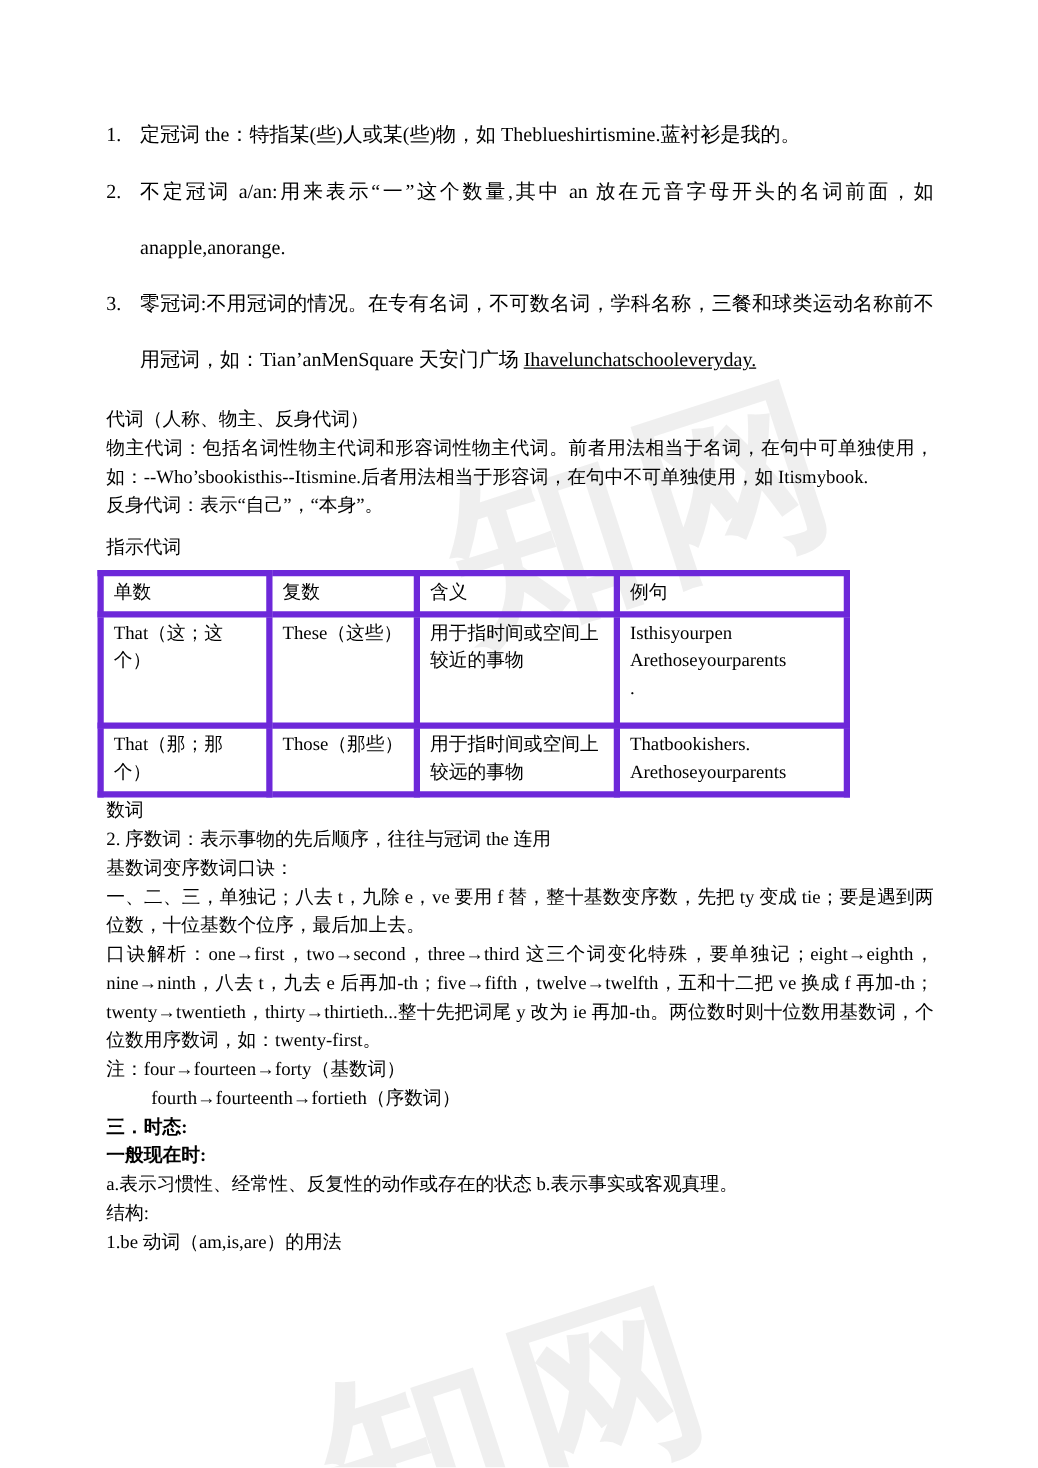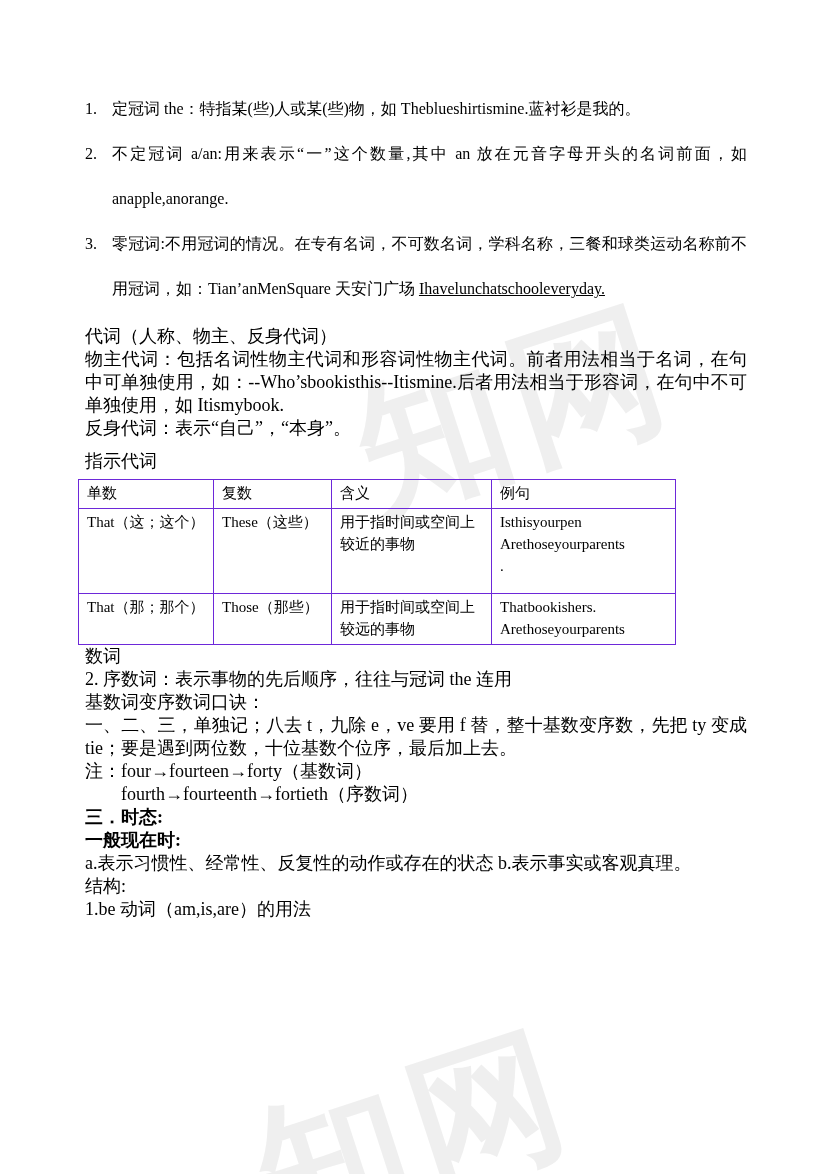--- a/index.html
+++ b/index.html
@@ -47,40 +47,40 @@
   }
   .num-item .num {
     position: absolute;
     left: 0;
     top: 0;
   }
   .underline { text-decoration: underline; }
 
   
   .para {
-    font-size: 18px;
+    font-size: 15px;
     line-height: 23px;
     text-align: justify;
     margin: 0;
   }
   .para.gap-top { margin-top: 14px; }
   .para.gap-top-sm { margin-top: 10px; }
   .bold { font-weight: bold; }
   .indented { padding-left: 36px; }
 
   
   table.demo-table {
     border-collapse: collapse;
     margin-left: -7px;
     margin-top: 6px;
     width: 597px;
     table-layout: fixed;
   }
   .demo-table th, .demo-table td {
-    border: 1px solid #6d28d9;
+    border: 5px solid #6d28d9;
     font-size: 15px;
     line-height: 22px;
     padding: 2px 8px 4px 8px;
     vertical-align: top;
     text-align: left;
     font-weight: normal;
     white-space: pre-line;
   }
   .demo-table col.c1 { width: 135px; }
   .demo-table col.c2 { width: 118px; }
@@ -149,20 +149,21 @@
           <td>Thatbookishers.
 Arethoseyourparents</td>
         </tr>
       </tbody>
     </table>
 
     <p class="para">数词</p>
     <p class="para">2. 序数词：表示事物的先后顺序，往往与冠词 the 连用</p>
     <p class="para">基数词变序数词口诀：</p>
     <p class="para">一、二、三，单独记；八去 t，九除 e，ve 要用 f 替，整十基数变序数，先把 ty 变成 tie；要是遇到两位数，十位基数个位序，最后加上去。</p>
+    <p class="para">口诀解析：one→first，two→second，three→third 这三个词变化特殊，要单独记；eight→eighth，nine→ninth，八去 t，九去 e 后再加-th；five→fifth，twelve→twelfth，五和十二把 ve 换成 f 再加-th；twenty→twentieth，thirty→thirtieth...整十先把词尾 y 改为 ie 再加-th。两位数时则十位数用基数词，个位数用序数词，如：twenty-first。</p>
     <p class="para">注：four→fourteen→forty（基数词）</p>
     <p class="para indented">fourth→fourteenth→fortieth（序数词）</p>
 
     <p class="para bold">三．时态:</p>
     <p class="para bold">一般现在时:</p>
     <p class="para">a.表示习惯性、经常性、反复性的动作或存在的状态 b.表示事实或客观真理。</p>
     <p class="para">结构:</p>
     <p class="para">1.be 动词（am,is,are）的用法</p>
 
   </div>

